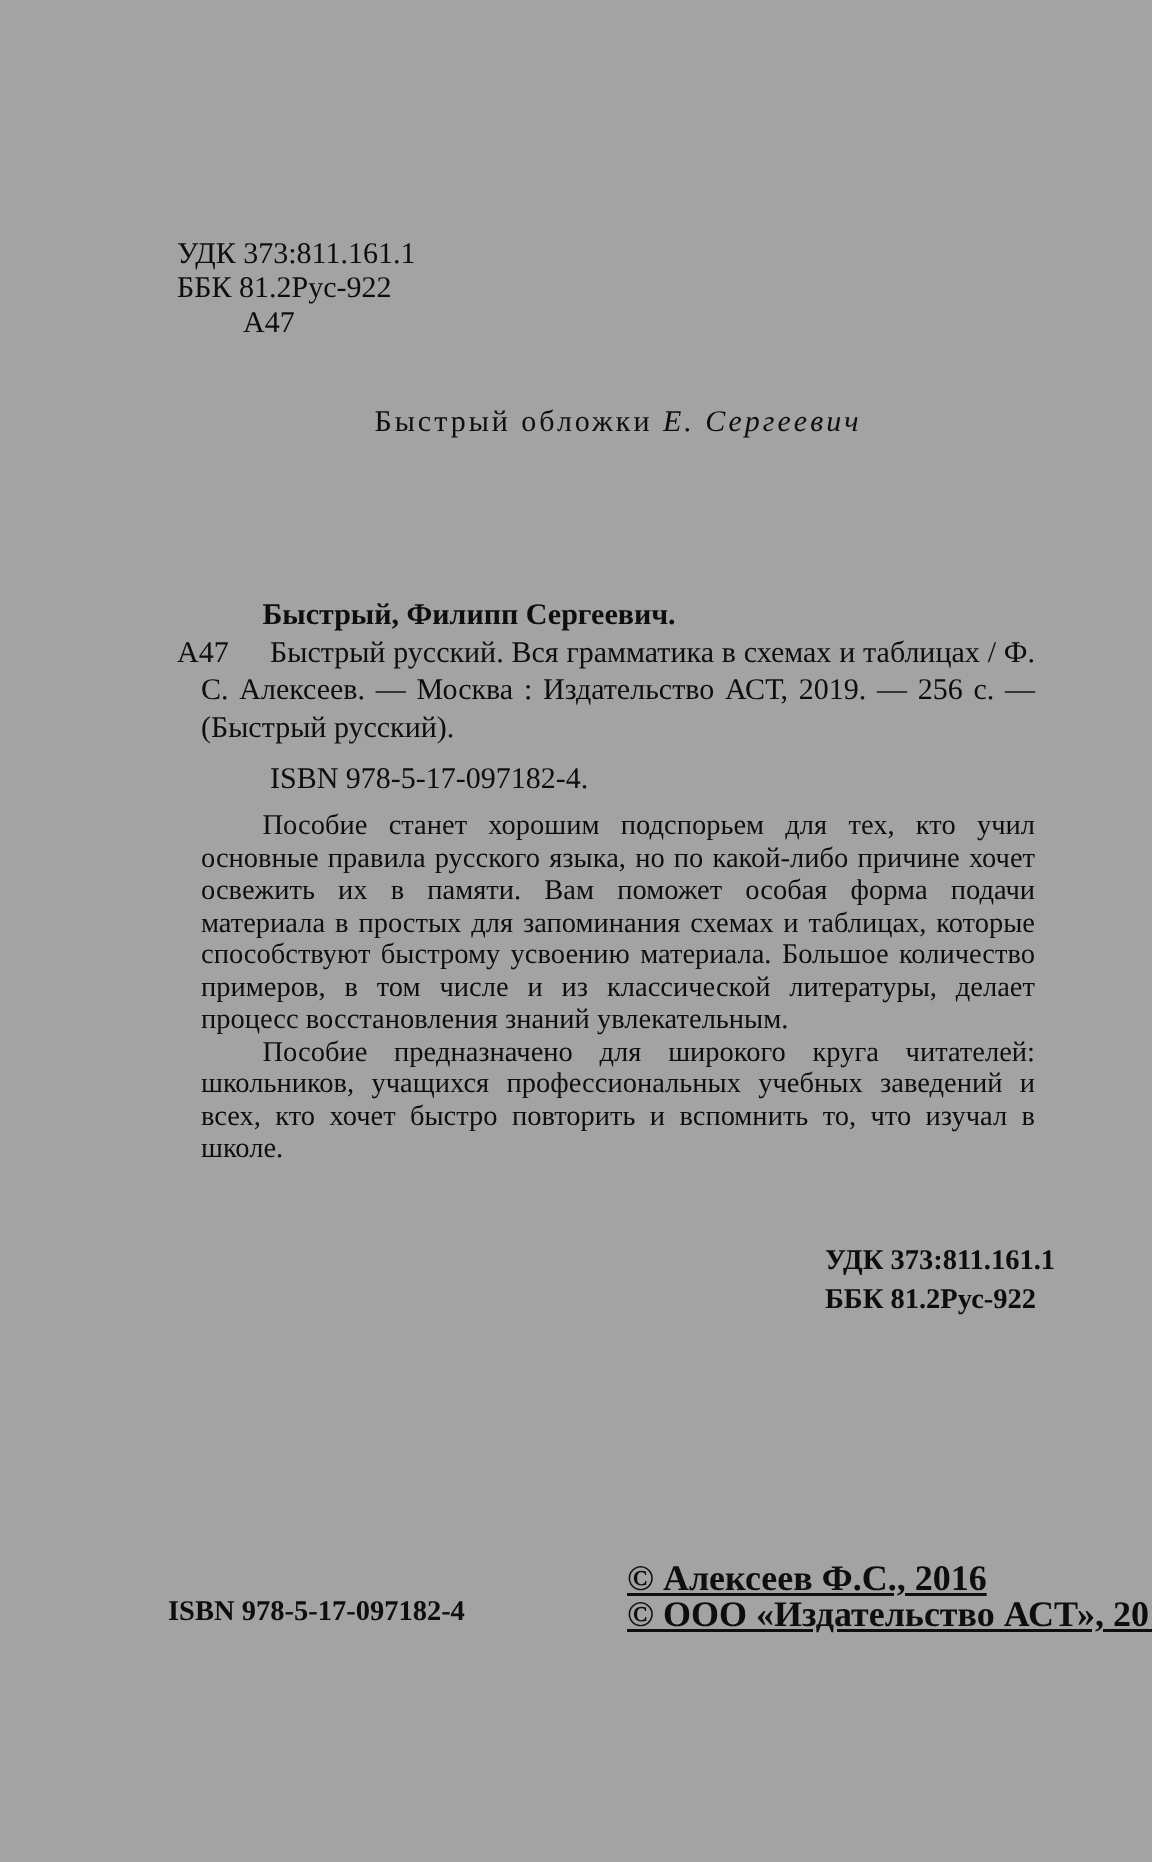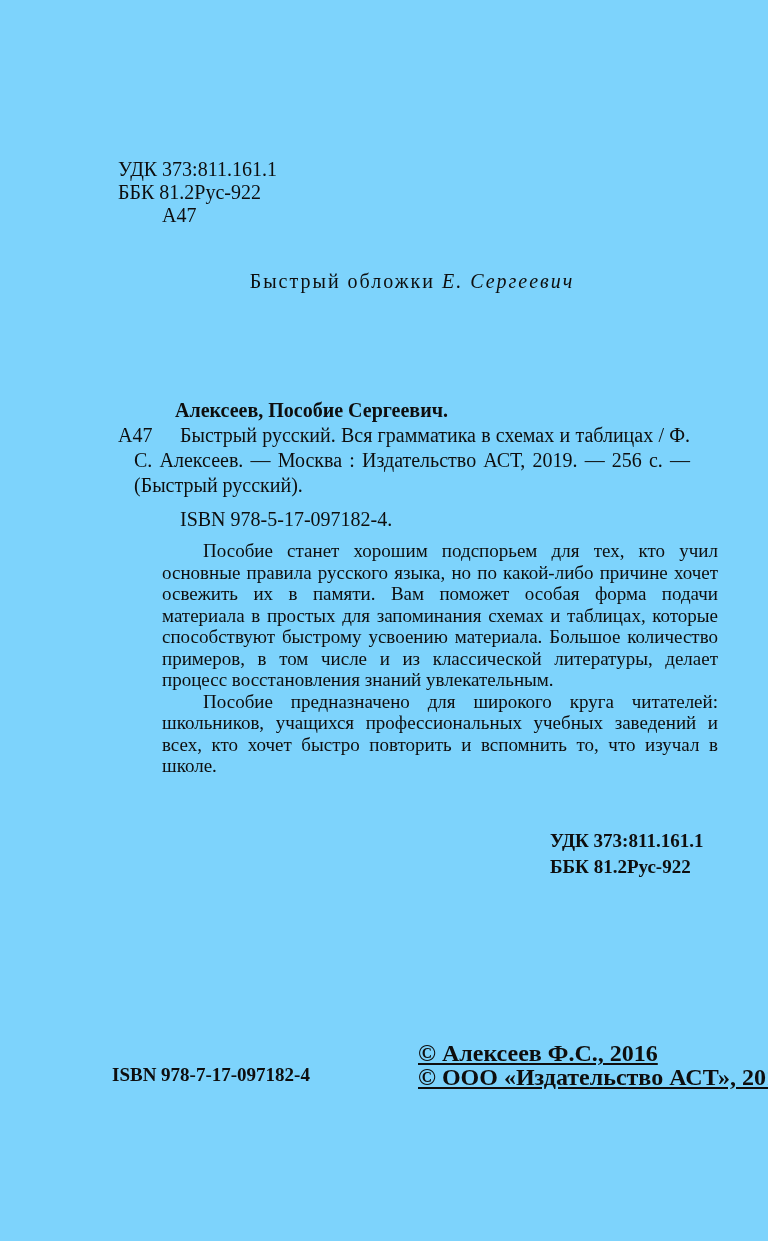--- a/index.html
+++ b/index.html
@@ -4,21 +4,21 @@
 <style>
   html, body {
     margin: 0;
     padding: 0;
     background: #ffffff;
   }
   .page {
     position: relative;
     width: 768px;
     height: 1241px;
-    background: #7dd3fc;
+    background: #a3a3a3;
     color: #0e0e0e;
     font-family: "Liberation Serif", "DejaVu Serif", serif;
     overflow: hidden;
   }
   .top-imprint {
     position: absolute;
     left: 118px;
     top: 158px;
     font-size: 20px;
     line-height: 23px;
@@ -70,21 +70,20 @@
     margin-top: 9px;
   }
   .annotation {
     position: absolute;
     left: 134px;
     top: 540px;
     width: 556px;
     font-size: 19px;
     line-height: 21.5px;
     text-align: justify;
-    margin-left: 28px;
   }
   .annotation p {
     margin: 0;
     text-indent: 41px;
   }
   .bottom-codes {
     position: absolute;
     left: 550px;
     top: 828px;
     font-weight: bold;
@@ -120,37 +119,37 @@
     <div>УДК 373:811.161.1</div>
     <div>ББК 81.2Рус-922</div>
     <div class="indent-code">А47</div>
   </div>
 
   <div class="cover-credit">
     <span>Быстрый обложки</span><span class="italic">Е. Сергеевич</span>
   </div>
 
   <div class="catalog-card">
-    <div class="card-author">Алексеев, Пособие Сергеевич.</div>
+    <div class="card-author">Быстрый, Филипп Сергеевич.</div>
     <p class="card-desc">
       <span class="card-code">А47</span><span>Быстрый русский. Вся грамматика в схемах и таблицах / Ф. С. Алексеев. — Москва : Издательство АСТ, 2019. — 256 с. — (Быстрый русский).</span>
     </p>
     <div class="card-isbn">ISBN 978-5-17-097182-4.</div>
   </div>
 
   <div class="annotation">
     <p>Пособие станет хорошим подспорьем для тех, кто учил основные правила русского языка, но по какой-либо причине хочет освежить их в памяти. Вам поможет особая форма подачи материала в простых для запоминания схемах и таблицах, которые способствуют быстрому усвоению материала. Большое количество примеров, в том числе и из классической литературы, делает процесс восстановления знаний увлекательным.</p>
     <p>Пособие предназначено для широкого круга читателей: школьников, учащихся профессиональных учебных заведений и всех, кто хочет быстро повторить и вспомнить то, что изучал в школе.</p>
   </div>
 
   <div class="bottom-codes">
     <div>УДК 373:811.161.1</div>
     <div>ББК 81.2Рус-922</div>
   </div>
 
-  <div class="bottom-isbn">ISBN 978-7-17-097182-4</div>
+  <div class="bottom-isbn">ISBN 978-5-17-097182-4</div>
 
   <div class="bottom-copyright">
     <div>© Алексеев Ф.С., 2016</div>
     <div>© ООО «Издательство АСТ», 2011</div>
   </div>
 
 </div>
 
 </body></html>

